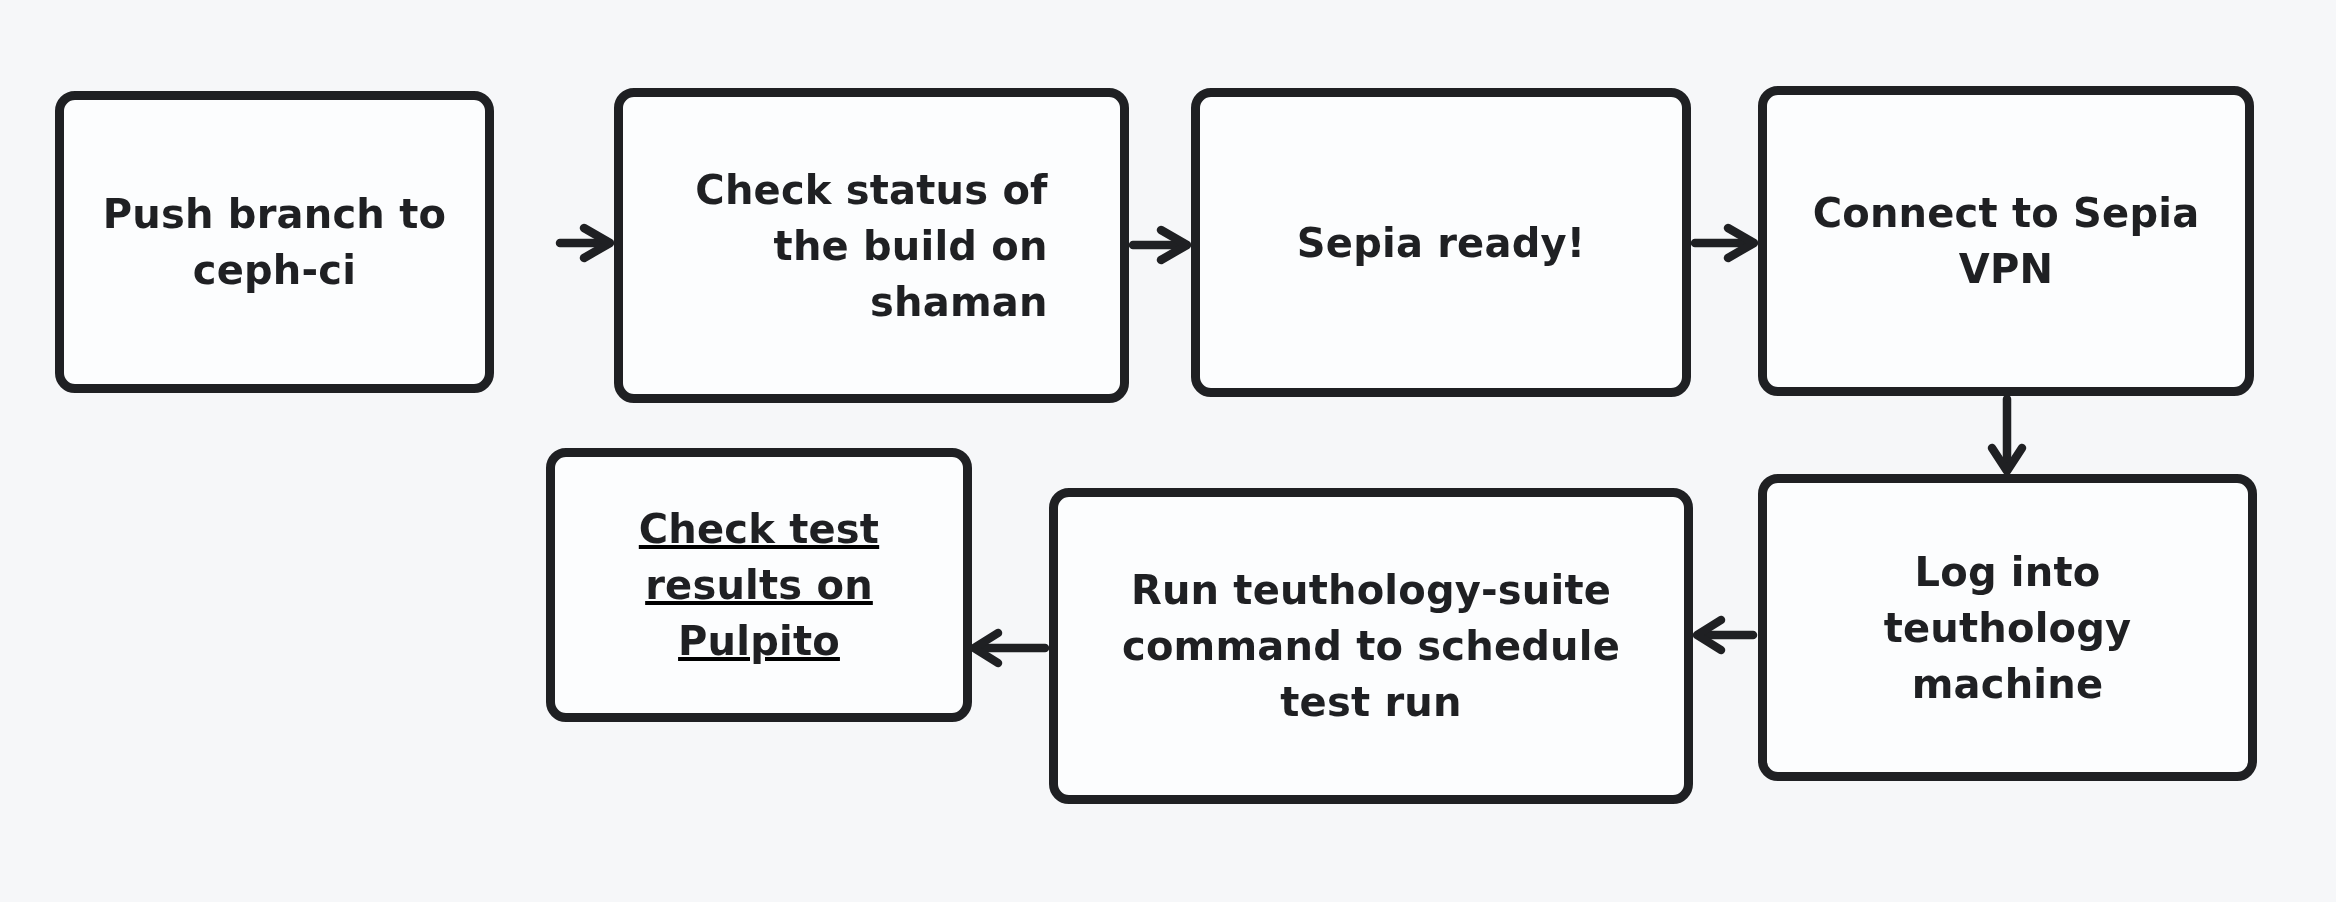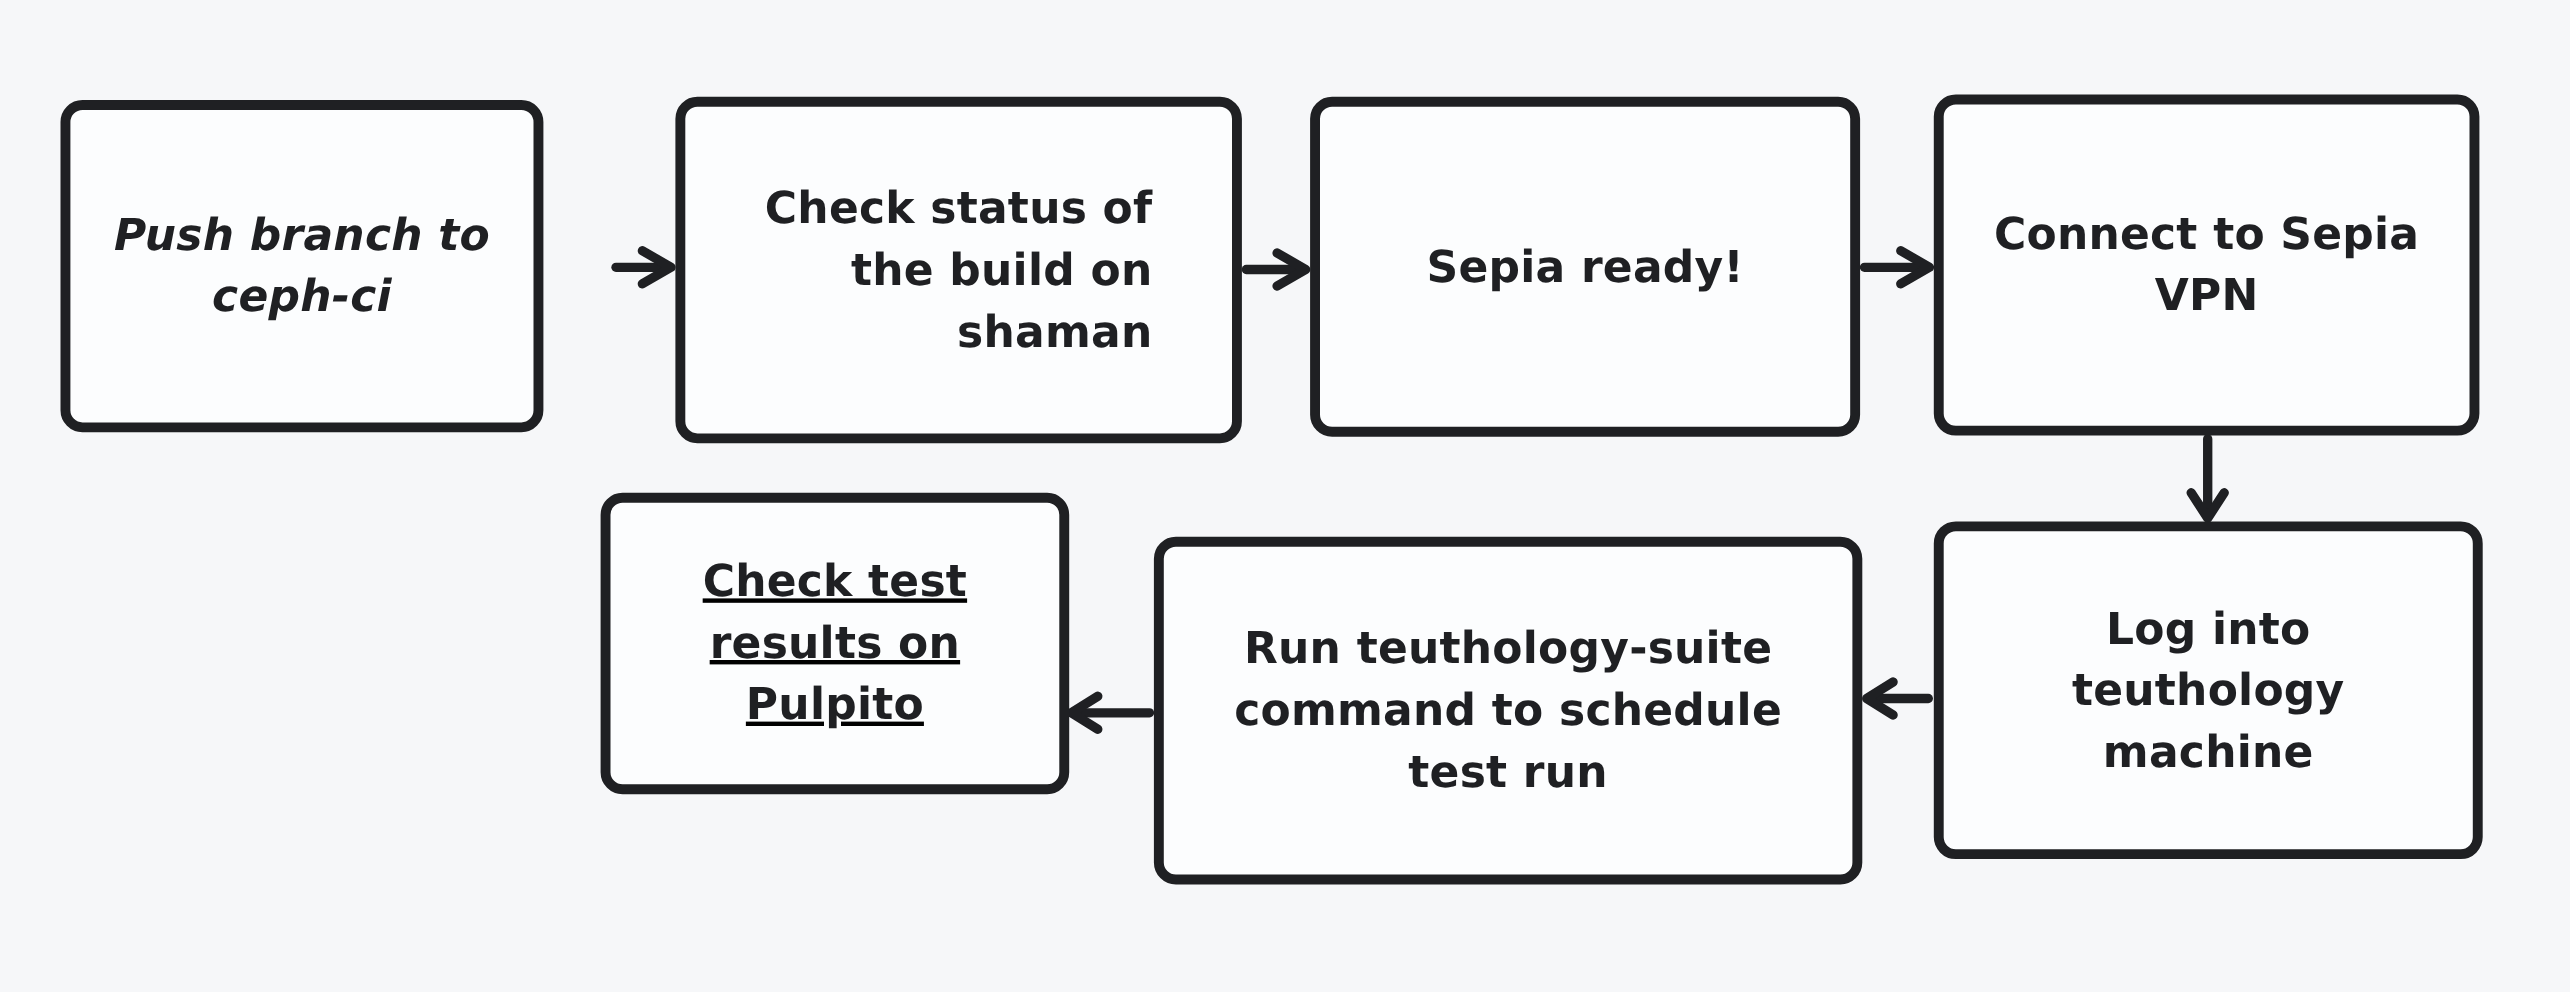--- a/index.html
+++ b/index.html
@@ -44,21 +44,21 @@
   }
   .edges-layer path, .edges-layer line {
     stroke: #1f2023;
     stroke-width: 8.5;
     fill: none;
     stroke-linecap: round;
     stroke-linejoin: round;
   }
 
   
-  #n0 { left: 55px;   top: 91px;  width: 439px; height: 302px; font-style: italic; }
+  #n0 { left: 55px;   top: 91px;  width: 439px; height: 302px; }
   #n1 { left: 614px;  top: 88px;  width: 515px; height: 315px; text-align: right; }
   #n2 { left: 1191px; top: 88px;  width: 500px; height: 309px; }
   #n3 { left: 1758px; top: 86px;  width: 496px; height: 310px; }
   #n4 { left: 1758px; top: 474px; width: 499px; height: 307px; }
   #n5 { left: 1049px; top: 488px; width: 644px; height: 316px; }
   #n6 { left: 546px;  top: 448px; width: 426px; height: 274px; text-decoration: underline; }
 </style>
 </head>
 <body>
 

